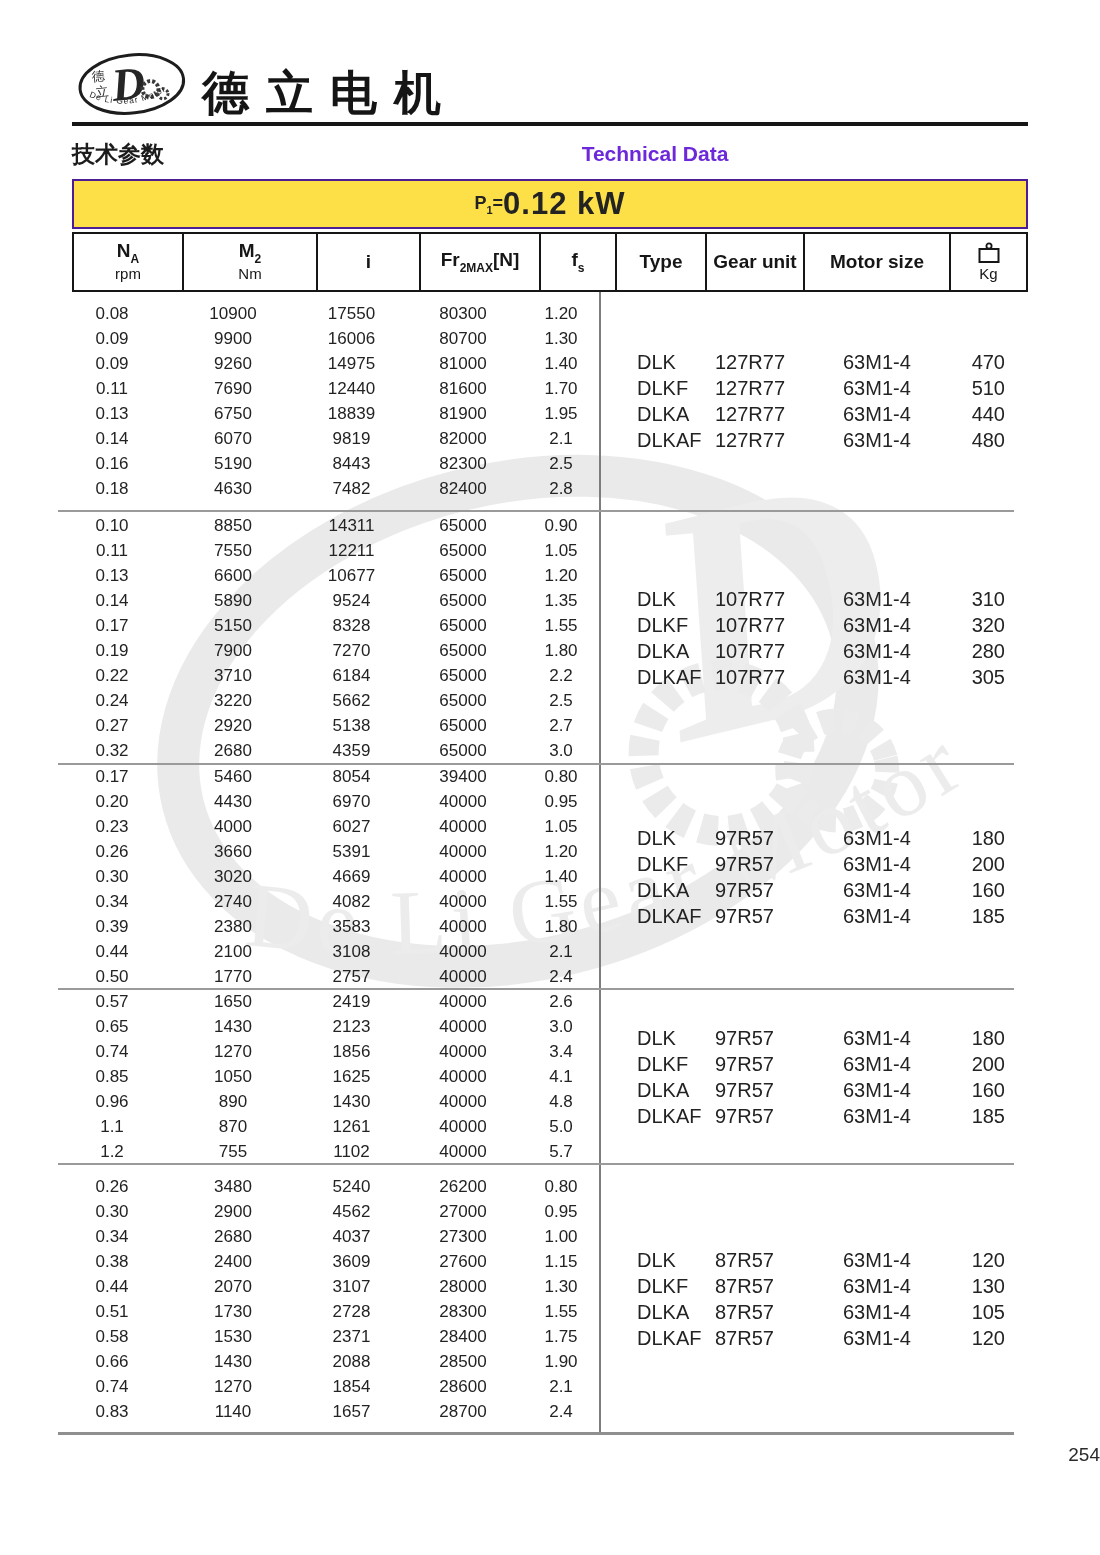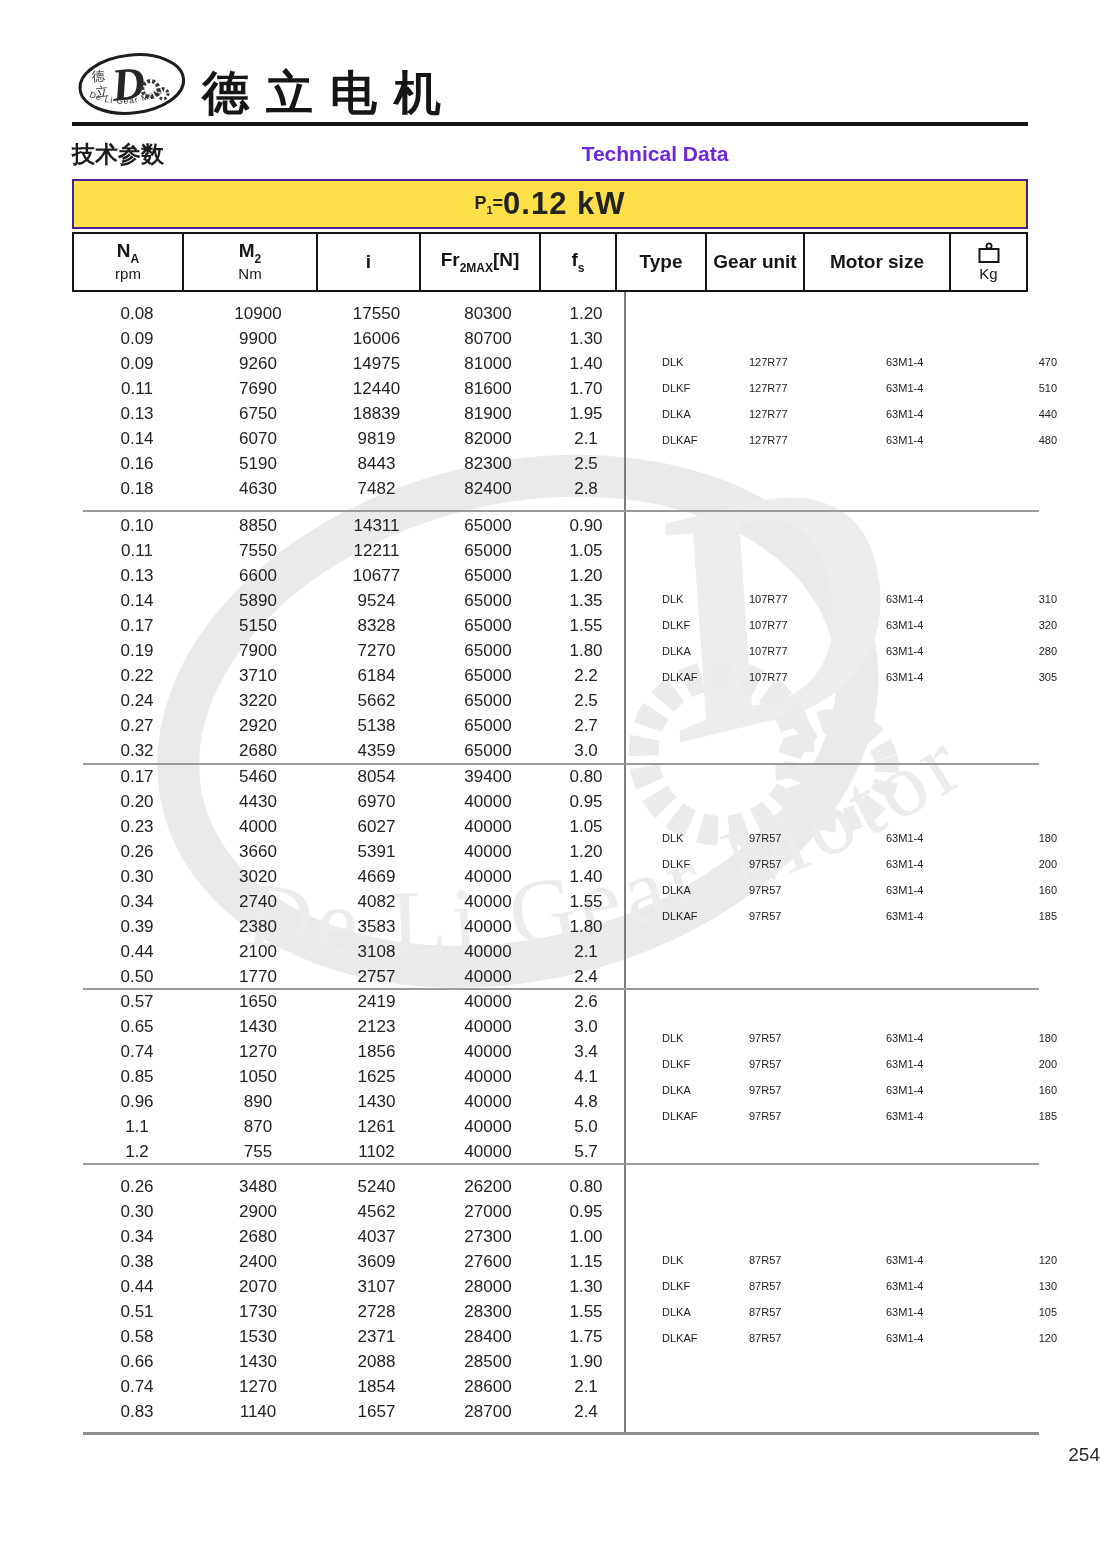--- a/index.html
+++ b/index.html
@@ -35,31 +35,31 @@
   .th:first-child { border-left:none; }
   .th .h-main { font-size:19px; }
   .th sub { font-size:12px; font-weight:700; position:relative; bottom:-1px; }
   .th .h-unit { font-size:15px; font-weight:400; margin-top:1px; }
   .th .h-unit:empty { display:none; }
   .c-w0{flex:0 0 108px}.c-w1{flex:0 0 134px}.c-w2{flex:0 0 103px}.c-w3{flex:0 0 120px}
   .c-w4{flex:0 0 76px}.c-w5{flex:0 0 90px}.c-w6{flex:0 0 98px}.c-w7{flex:0 0 146px}.c-w8{flex:1 1 auto}
   .kg-icon { display:block; margin:0 auto 1px auto; }
 
   
-  .tbody { position:absolute; left:83px; top:292px; width:956px; border-bottom:3px solid #8f8f8f; }
+  .tbody { position:absolute; left:58px; top:292px; width:956px; border-bottom:3px solid #8f8f8f; }
   .block { display:flex; }
   .block + .block { border-top:2px solid #9a9a9a; }
   .block-1{height:218px}.block-2{height:253px}.block-3{height:225px}.block-4{height:175px}.block-5{height:269px}
   .block-left { width:541px; display:flex; flex-direction:column; justify-content:center; }
   .data-row { display:flex; height:25px; line-height:25px; font-size:17px; }
   .cell { text-align:center; }
   .cell.c0{width:108px}.cell.c1{width:134px}.cell.c2{width:103px}.cell.c3{width:120px}.cell.c4{width:76px}
   .block-right { flex:1; border-left:2px solid #7d7d7d; display:flex; flex-direction:column;
     justify-content:center; padding-left:36px; }
-  .variant-row { display:flex; height:26px; line-height:26px; font-size:11px;gap:9px; }
+  .variant-row { display:flex; height:26px; line-height:26px; font-size:20px; }
   .v-type{width:78px}.v-gear{width:128px}.v-motor{width:100px}.v-kg{width:62px; text-align:right;}
 
   
   .page-num { position:absolute; left:0; top:1444px; width:100%; text-align:right;
     font-size:19px; color:#2b2b2b; }
 </style>
 </head>
 <body>
 
 <div class="page">

